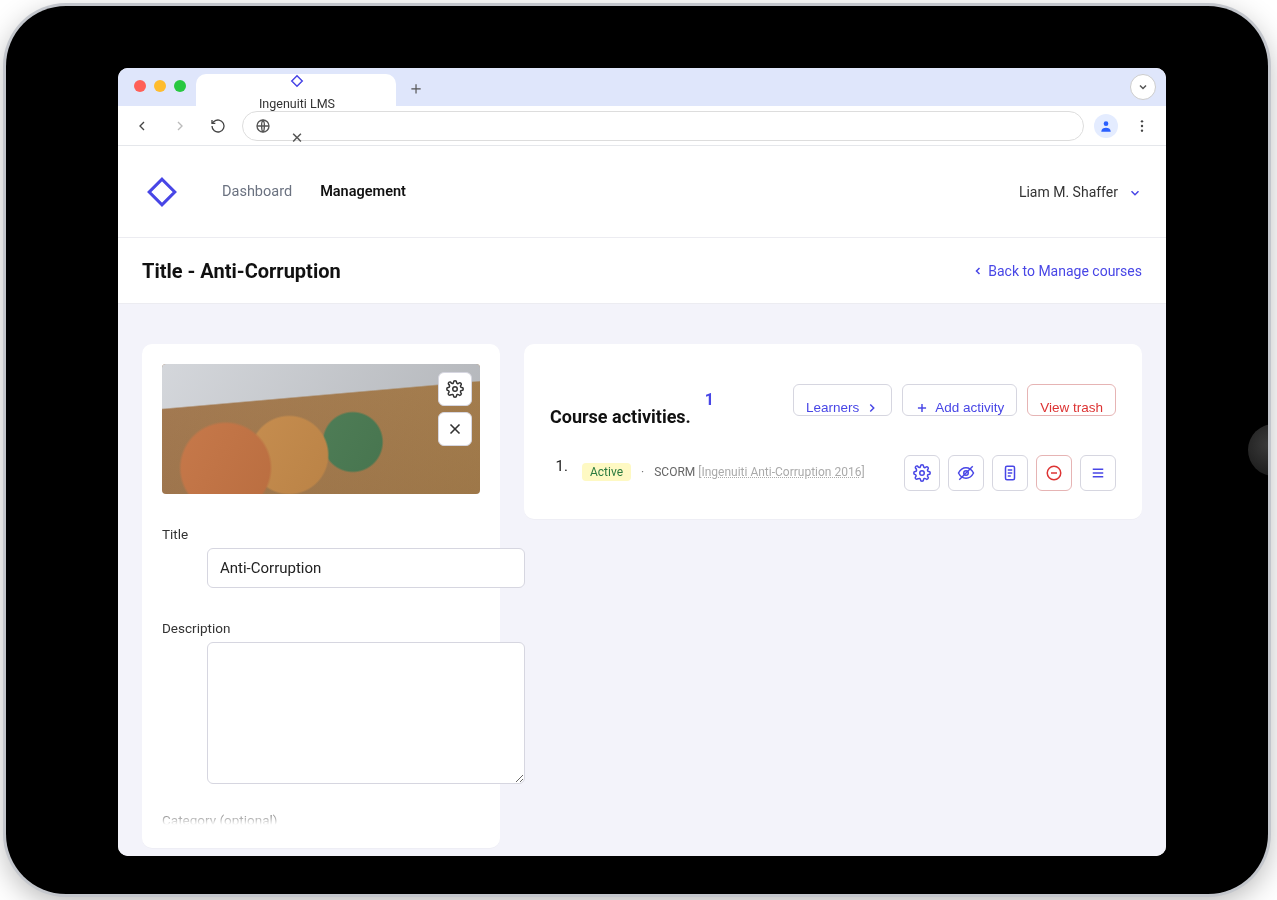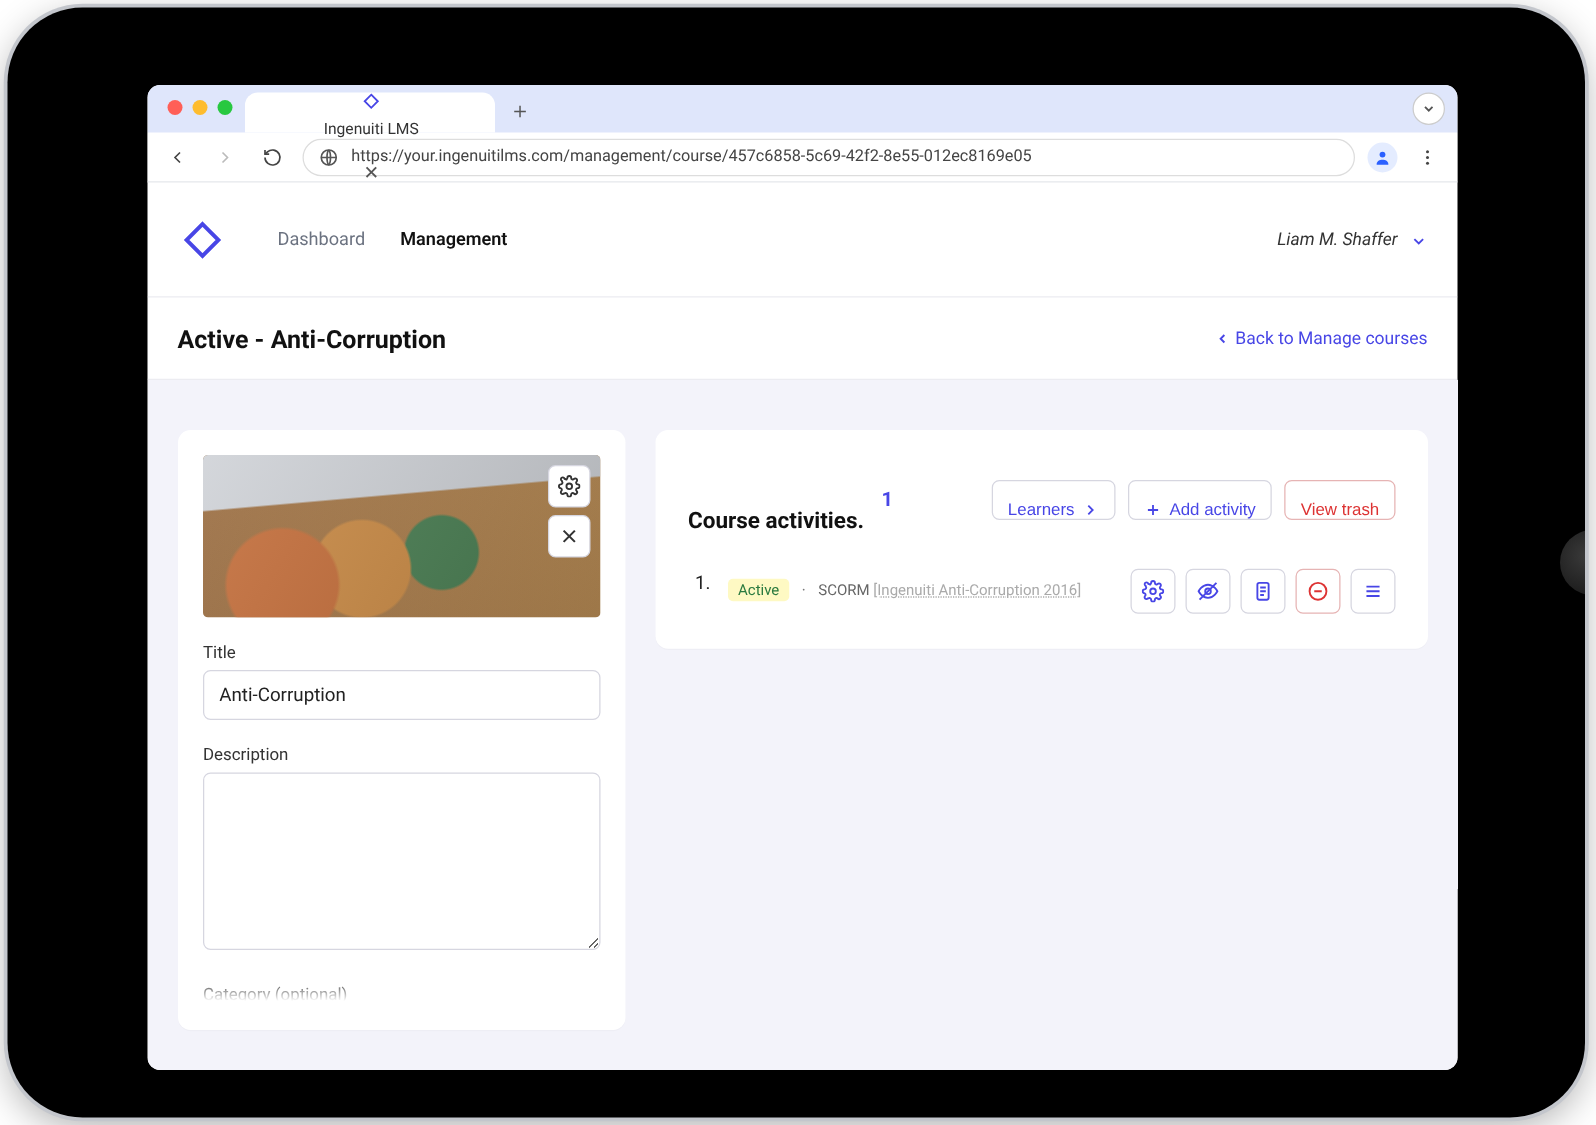--- a/index.html
+++ b/index.html
@@ -62,21 +62,21 @@
   .profile-chip svg { width: 14px; height: 14px; color: #2b60ff; }
   
   .page { flex:1; display:flex; flex-direction: column; overflow: hidden; }
   .appheader {
     height: 92px; border-bottom: 1px solid #ececf1; display: flex; align-items: center; padding: 0 24px; gap: 40px;
   }
   .logo { width: 40px; height: 40px; display:flex;align-items:center;justify-content:center; }
   .nav { display:flex; gap: 28px; font-size: 14.5px; }
   .nav a { color: #6b7280; text-decoration: none; cursor: pointer; }
   .nav a.active { color: #111; font-weight: 600; }
-  .usermenu { margin-left: auto; display:flex;align-items:flex-end; gap: 10px; font-size: 14px; color: #333; cursor: pointer; font-style: italic; }
+  .usermenu { margin-left: auto; display:flex;align-items:flex-end; gap: 10px; font-size: 14px; color: #333; cursor: pointer; }
   .usermenu svg { width: 14px; height: 14px; color: #4846e6; }
   .subheader {
     height: 66px; border-bottom: 1px solid #ececf1; display:flex;align-items:center; padding: 0 24px;
   }
   .subheader h1 { font-size: 20px; font-weight: 700; color: #111; }
   .backlink { margin-left:auto; color: #4846e6; font-size: 14px; display:flex;align-items:center; gap:4px; cursor:pointer; }
   .content {
     flex:1; background: #f3f3fa; padding: 40px 24px; display:flex; gap: 24px; align-items:flex-start; overflow:auto;
   }
   .card {
@@ -94,24 +94,24 @@
       linear-gradient(175deg, #cfd2d7 0%, #cfd2d7 28%, transparent 29%),
       linear-gradient(90deg, #9a6c3f 0%, #b98c55 100%);
   }
   .cover-btn {
     position:absolute; right: 8px; width: 34px; height: 34px; background:#fff; border:1px solid #d6d6e0; border-radius:6px;
     display:flex;align-items:center;justify-content:center; cursor:pointer;
   }
   .cover-btn.settings { top: 8px; }
   .cover-btn.remove   { top: 48px; }
   .cover-btn svg { width: 18px; height: 18px; color:#333; }
-  .fieldlabel { font-size: 13.5px; color: #333; margin-top: 20px; margin-bottom: 6px; display:block; }
+  .fieldlabel { font-size: 13.5px; color: #333; margin-top: 32px; margin-bottom: 6px; display:block; }
   .text-input, .textarea {
     width: 100%; border:1px solid #d6d6e0; border-radius:6px; font-size: 15px; padding: 10px 12px; font-family: inherit;
-    color:#222; background:#fff;
+    color:#222; background:#fff;margin-left:45px;
   }
   .textarea { min-height: 142px; resize: vertical; }
   .truncated-label { font-size: 13.5px; color:#333; margin-top:24px; position:relative; }
   .truncated-label::after {
     content:""; position:absolute; left:0; right:0; bottom:-4px; height:24px;
     background: linear-gradient(180deg, rgba(255,255,255,0), #fff 70%);
   }
   
   .activities-head { display:flex; align-items:center; gap:10px; margin-bottom: 28px; }
   .activities-title { font-size: 18px; font-weight: 700; color:#111;margin-top:34px; }
@@ -189,21 +189,20 @@
               <polyline points="3 3 3 8 8 8"></polyline>
             </svg>
         </div>
         <div class="omnibox">
           <span class="globe">
             <svg viewBox="0 0 24 24" fill="none" stroke="currentColor" stroke-width="2">
                 <circle cx="12" cy="12" r="9"></circle>
                 <path d="M3 12h18M12 3c2.8 3 2.8 15 0 18M12 3c-2.8 3-2.8 15 0 18"></path>
               </svg>
           </span>
-          <span>https://your.ingenuitilms.com/management/course/457c6858-5c69-42f2-8e55-012ec8169e05</span>
         </div>
         <div class="profile-chip">
           <svg viewBox="0 0 24 24" fill="currentColor">
               <circle cx="12" cy="8" r="4"></circle>
               <path d="M4 21c0-4 4-6 8-6s8 2 8 6v1H4z"></path>
             </svg>
         </div>
         <div class="tbtn">
           <svg viewBox="0 0 24 24" fill="currentColor">
               <circle cx="12" cy="5" r="1.8"></circle>
@@ -226,21 +225,21 @@
           </nav>
           <div class="usermenu">
             <span>Liam M. Shaffer</span>
             <svg viewBox="0 0 24 24" fill="none" stroke="currentColor" stroke-width="2.5">
                 <polyline points="6 9 12 15 18 9"></polyline>
               </svg>
           </div>
         </div>
 
         <div class="subheader">
-          <h1>Active - Anti-Corruption</h1>
+          <h1>Title - Anti-Corruption</h1>
           <div class="backlink">
             <svg viewBox="0 0 24 24" width="12" height="12" fill="none" stroke="currentColor" stroke-width="3">
                 <polyline points="15 18 9 12 15 6"></polyline>
               </svg>
             <span>Back to Manage courses</span>
           </div>
         </div>
 
         <div class="content">
 

